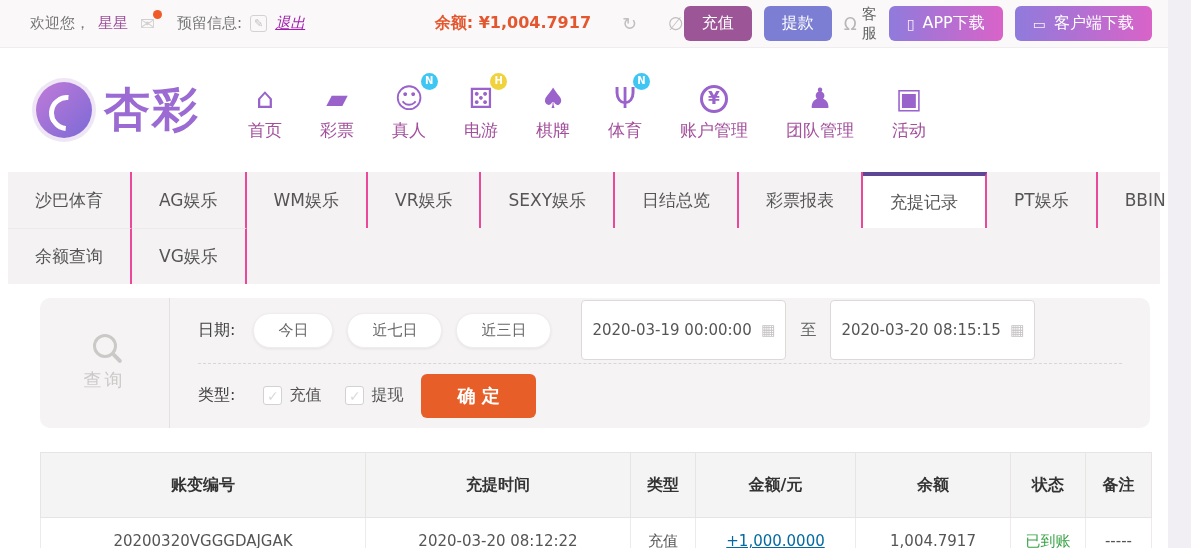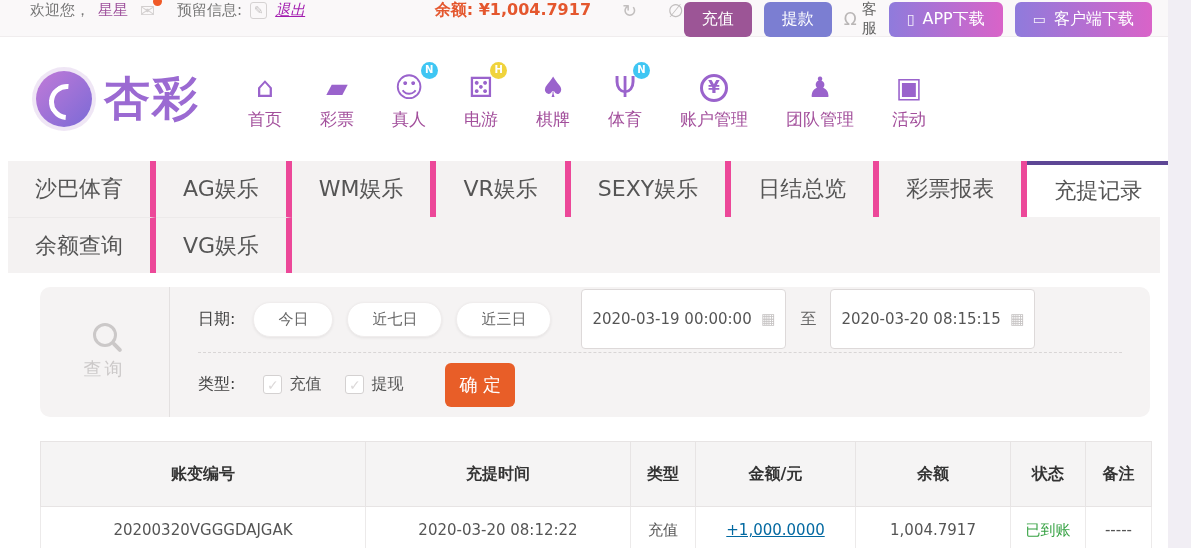--- a/index.html
+++ b/index.html
@@ -7,22 +7,22 @@
   body {
     width:1191px; height:548px; overflow:hidden;
     background:#f1eef4;
     font-family:"DejaVu Sans","Liberation Sans",sans-serif;
     color:#555;
   }
   .page { width:1168px; height:548px; background:#fff; overflow:hidden; }
 
   
   .topbar {
-    height:37px; background:#faf8f9; border-bottom:1px solid #f0edee;
-    display:flex; align-items:flex-start; padding:0 16px 0 30px; font-size:15px; color:#777;
+    height:48px; background:#faf8f9; border-bottom:1px solid #f0edee;
+    display:flex; align-items:center; padding:0 16px 0 30px; font-size:15px; color:#777;
   }
   .tb-left { display:flex; align-items:center; gap:8px; flex:1; }
   .tb-center { display:flex; align-items:center; gap:31px; }
   .tb-right { display:flex; align-items:center; gap:12px; flex:1.1; justify-content:flex-end; }
   .username { color:#9d4f9b; }
   .mail { position:relative; color:#d2cfcf; font-size:18px; cursor:pointer; margin:0 14px 0 4px; }
   .mail .dot { position:absolute; top:-3px; right:-7px; width:9px; height:9px; background:#f05a28; border-radius:50%; }
   .edit-box { display:inline-flex; align-items:center; justify-content:center; width:17px; height:17px;
     border:1px solid #d5d2d2; border-radius:3px; color:#c5c2c2; font-size:11px; cursor:pointer; }
   .logout { font-style:italic; text-decoration:underline; color:#a21caf; cursor:pointer; margin-left:0; }
@@ -56,22 +56,22 @@
     display:flex; align-items:center; justify-content:center; font-weight:bold; }
   .badge { position:absolute; top:-6px; right:-14px; width:17px; height:17px; border-radius:50%;
     color:#fff; font-size:10px; font-style:normal; display:flex; align-items:center; justify-content:center; font-weight:bold; }
   .badge-cyan { background:#3fc6f3; }
   .badge-yellow { background:#f0d33c; }
   .nav-label { color:#a3509c; font-size:17px; white-space:nowrap; }
 
   
   .tabs { margin:0 8px; background:#f4f2f2; }
   .tab-row { display:flex; }
-  .tab { height:56px; display:flex; align-items:center; padding:0 27px; font-size:22px; color:#555;
-    border-right:6px solid #ec4899; cursor:pointer; position:relative; white-space:nowrap; }
+  .tab { height:56px; display:flex; align-items:center; padding:0 27px; font-size:17px; color:#555;
+    border-right:2px solid #ec4899; cursor:pointer; position:relative; white-space:nowrap; }
   .tab-row.second .tab { border-top:1px solid #eceaea; }
   .tab.active { background:#fff; border-top:4px solid #5d4695; padding-top:0; }
 
   
   .panel { margin:14px 18px 0 40px; height:130px; background:#f5f3f3; border-radius:10px; display:flex; }
   .panel-left { width:130px; display:flex; flex-direction:column; align-items:center; justify-content:center;
     gap:10px; border-right:1px solid #e3e0e0; }
   .mag { width:24px; height:24px; border:3px solid #cbc8c8; border-radius:50%; position:relative; }
   .mag::after { content:""; position:absolute; width:4px; height:12px; background:#cbc8c8;
     right:-5px; bottom:-9px; transform:rotate(-45deg); border-radius:2px; }
@@ -87,21 +87,21 @@
     font-size:15px; cursor:pointer; margin-left:16px; }
   .date-field.second { margin-left:0; }
   .cal-icon { color:#c5c2c2; font-size:15px; }
   .join { color:#666; font-size:16px; }
   .check-wrap { display:flex; align-items:center; gap:7px; cursor:pointer; margin-left:10px; }
   .checkbox { width:19px; height:19px; background:#fff; border:1px solid #d4d1d1; border-radius:3px;
     display:flex; align-items:center; justify-content:center; color:#dcd9d9; font-size:14px; }
   .checkbox::after { content:"✓"; }
   .check-label { color:#555; font-size:16px; }
   .btn-submit { background:#e85e28; border:none; border-radius:6px; color:#fff; font-size:18px;
-    padding:10px 14px; margin-left:28px; cursor:pointer; font-family:inherit; }
+    padding:10px 36px; margin-left:4px; cursor:pointer; font-family:inherit;font-weight:bold; }
 
   
   .tbl-wrap { margin:24px 18px 0 40px; }
   table { width:1111px; border-collapse:collapse; table-layout:fixed; }
   th { background:#f5f4f4; border:1px solid #e7e4e4; height:65px; font-size:16px; color:#333; font-weight:bold; }
   td { border:1px solid #eceaea; height:47px; text-align:center; color:#555; font-size:15px; background:#fff; }
   td.amount { color:#0369a1;text-decoration:underline; }
   td.status { color:#38a345; }
 </style>
 </head>

